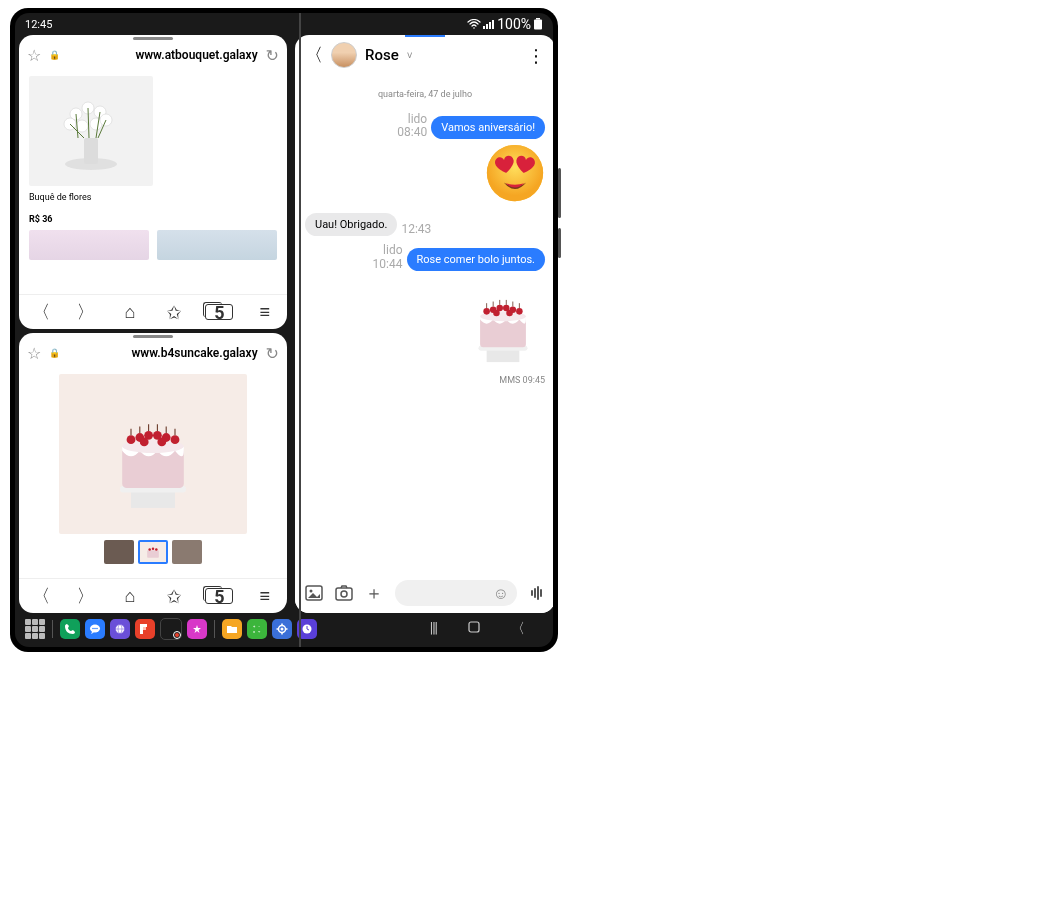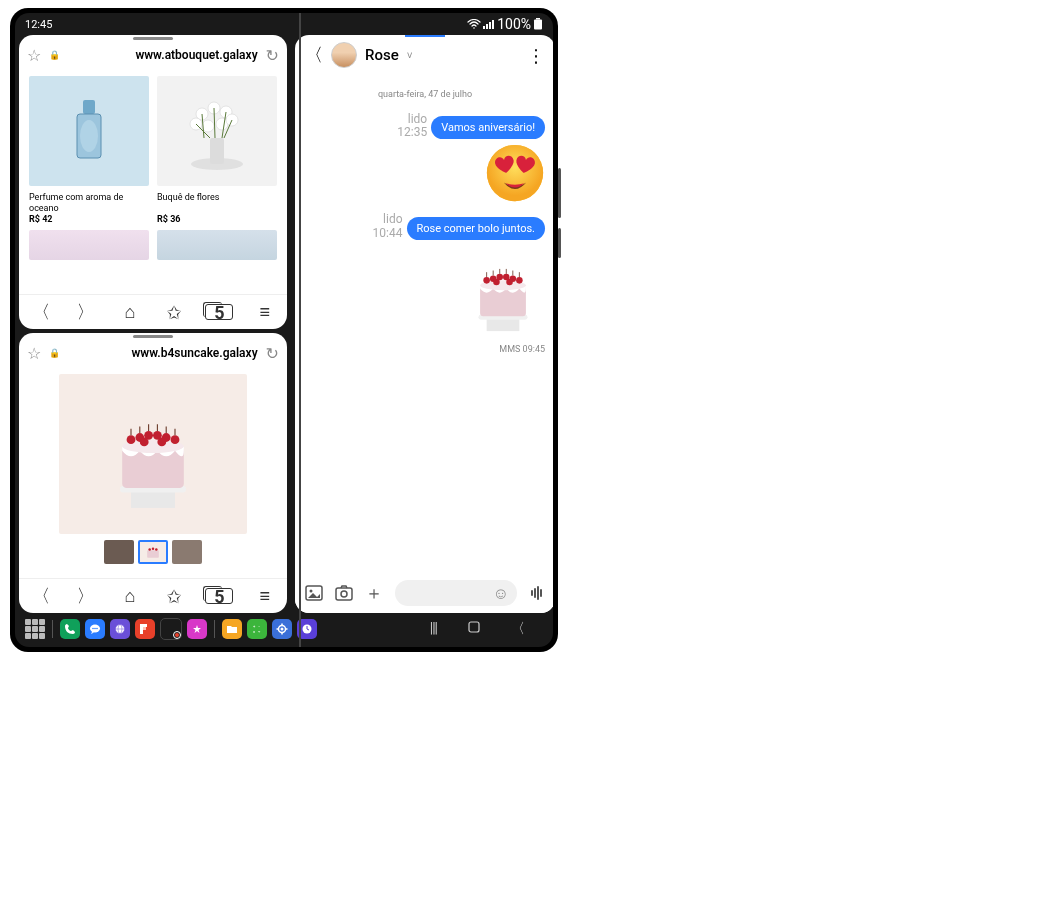--- a/index.html
+++ b/index.html
@@ -96,31 +96,20 @@
         <div class="panel" style="top:0;height:294px;">
           <div class="handle"></div>
           <div class="browser-bar">
             <span class="star-ico">☆</span>
             <span class="lock-ico" style="font-size:9px;">🔒</span>
             <span class="url">www.atbouquet.galaxy</span>
             <span class="reload-ico">↻</span>
           </div>
           <div class="products">
             <div class="prod">
-              <div class="img" style="background:#cde3ee;">
-                <svg class="perfume" viewBox="0 0 40 70">
-                    <rect x="14" y="4" width="12" height="14" rx="2" fill="#6fa8c9"></rect>
-                    <rect x="8" y="18" width="24" height="44" rx="3" fill="#9cc5dd" stroke="#5a8fb0"></rect>
-                    <ellipse cx="20" cy="40" rx="9" ry="16" fill="#b9d9ea" opacity="0.7"></ellipse>
-                  </svg>
-              </div>
-              <div class="name">Perfume com aroma de oceano</div>
-              <div class="price">R$ 42</div>
-            </div>
-            <div class="prod">
               <div class="img" style="background:#f2f2f2;">
                 <svg width="70" height="90" viewBox="0 0 70 90">
                     <ellipse cx="35" cy="78" rx="26" ry="6" fill="#e0e0e0"></ellipse>
                     <rect x="28" y="52" width="14" height="26" fill="#dcdcdc" rx="2"></rect>
                     <g fill="#fff" stroke="#ccc" stroke-width="0.5">
                       <circle cx="20" cy="28" r="6"></circle>
                       <circle cx="32" cy="22" r="6"></circle>
                       <circle cx="44" cy="26" r="6"></circle>
                       <circle cx="26" cy="40" r="6"></circle>
                       <circle cx="40" cy="38" r="6"></circle>
@@ -226,21 +215,21 @@
             <span class="chat-name">Rose</span>
             <span class="chev-small">˅</span>
             <span class="dots">⋮</span>
           </div>
           <div class="chat-body">
             <div class="date-line">quarta-feira, 47 de julho</div>
 
             <div class="sent-row">
               <div class="meta">
                 <div>lido</div>
-                <div>12:35</div>
+                <div>08:40</div>
               </div>
               <div class="bubble-sent">Vamos aniversário!</div>
             </div>
 
             <div class="emoji-big">
               <svg viewBox="0 0 64 64" style="display:inline-block;">
                   <circle cx="32" cy="32" r="30" fill="#fdbf2d"></circle>
                   <circle cx="32" cy="32" r="30" fill="url(#g1)"></circle>
                   <defs>
                     <radialGradient id="g1" cx="0.5" cy="0.4">
@@ -248,20 +237,24 @@
                       <stop offset="1" stop-color="#f5a623"></stop>
                     </radialGradient>
                   </defs>
                 <path d="M14 22 C14 16 22 14 24 20 C26 14 34 16 34 22 C34 28 24 34 24 34 C24 34 14 28 14 22 Z" fill="#d8213b" transform="translate(-3,-2) rotate(-10 24 24)"></path>
                 <path d="M30 22 C30 16 38 14 40 20 C42 14 50 16 50 22 C50 28 40 34 40 34 C40 34 30 28 30 22 Z" fill="#d8213b" transform="translate(3,-2) rotate(10 40 24)"></path>
                 <path d="M20 42 Q32 56 44 42 Q32 50 20 42 Z" fill="#7a3b1a"></path>
                   <path d="M22 43 Q32 52 42 43 Q32 46 22 43 Z" fill="#d8213b"></path>
               </svg>
             </div>
 
+            <div class="recv-row">
+              <div class="bubble-recv">Uau! Obrigado.</div>
+              <div class="meta" style="text-align:left;">12:43</div>
+            </div>
 
             <div class="sent-row">
               <div class="meta">
                 <div>lido</div>
                 <div>10:44</div>
               </div>
               <div class="bubble-sent">Rose comer bolo juntos.</div>
             </div>
 
             <div style="text-align:right;margin-top:6px;">

